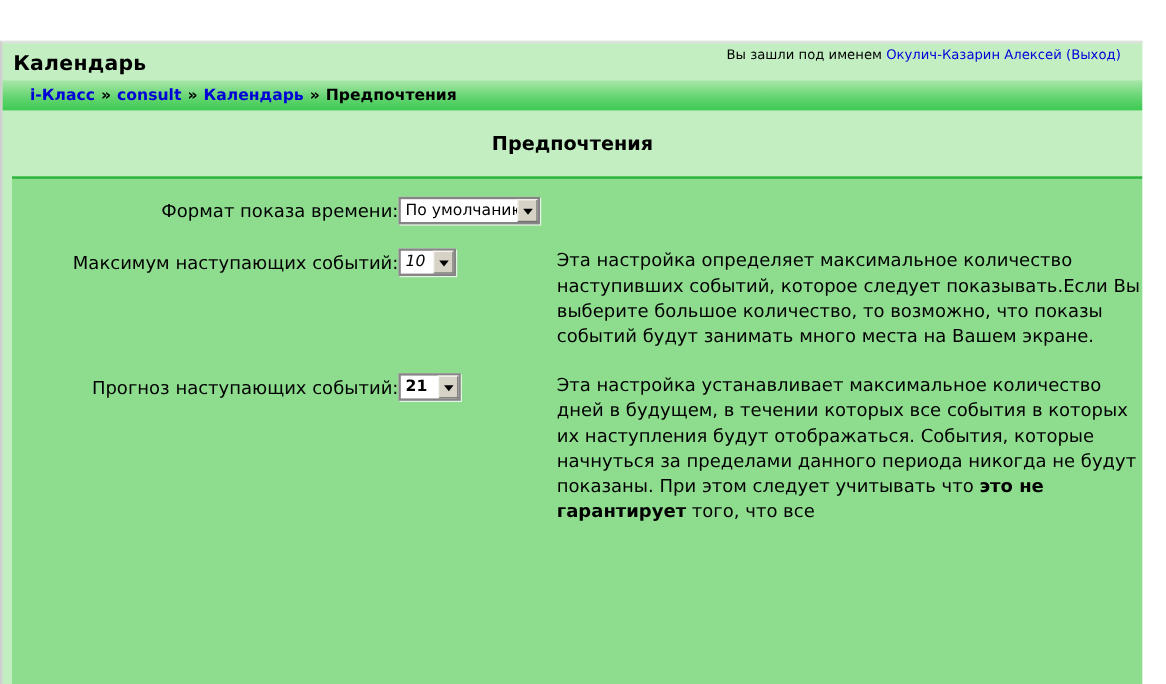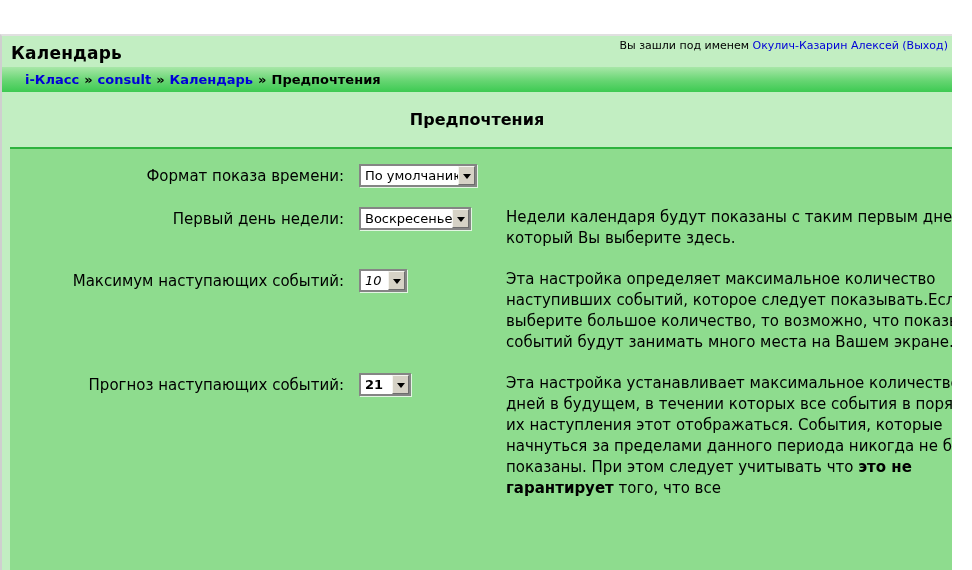--- a/index.html
+++ b/index.html
@@ -28,21 +28,21 @@
   }
   .page-title {
     padding: 7px 0 0 9px;
     font-size: 17px;
     font-weight: bold;
     letter-spacing: 0.2px;
   }
   .login-info {
     position: absolute;
     top: 3px;
-    right: 4px;
+    right: 18px;
     font-size: 11px;
     white-space: nowrap;
   }
   a.link {
     color: #0000d8;
     text-decoration: none;
     cursor: pointer;
   }
   
   .navbar {
@@ -74,24 +74,23 @@
     flex: 1 1 auto;
     margin-left: 8px;
     border-top: 2px solid #2db33d;
     background: #8edc8e;
     padding-top: 15px;
     overflow: hidden;
   }
   .pref-row {
     display: grid;
     grid-template-columns: 322px 132px 486px;
-    column-gap: 15px;
+    column-gap: 0;
     align-items: start;
     margin-bottom: 20px;
-    padding-left: 12px;
   }
   .pref-label {
     text-align: right;
     font-size: 15px;
     line-height: 21px;
     padding-top: 2px;
   }
   .pref-help {
     font-size: 15px;
     line-height: 21px;
@@ -171,32 +170,20 @@
       <div>
         <div class="sel w-r1">
           <span class="sel-text">По умолчанию</span>
           <span class="sel-btn">
             <span class="arrow-down"></span>
           </span>
         </div>
       </div>
     </div>
 
-    <div class="pref-row">
-      <div class="pref-label">Первый день недели:</div>
-      <div>
-        <div class="sel w-r2">
-          <span class="sel-text">Воскресенье</span>
-          <span class="sel-btn">
-            <span class="arrow-down"></span>
-          </span>
-        </div>
-      </div>
-      <div class="pref-help">Недели календаря будут показаны с таким первым днем, который Вы выберите здесь.</div>
-    </div>
 
     <div class="pref-row">
       <div class="pref-label">Максимум наступающих событий:</div>
       <div>
         <div class="sel w-r3">
           <span class="sel-text">10</span>
           <span class="sel-btn">
             <span class="arrow-down"></span>
           </span>
         </div>
@@ -207,17 +194,17 @@
     <div class="pref-row">
       <div class="pref-label">Прогноз наступающих событий:</div>
       <div>
         <div class="sel w-r4">
           <span class="sel-text">21</span>
           <span class="sel-btn">
             <span class="arrow-down"></span>
           </span>
         </div>
       </div>
-      <div class="pref-help"><span>Эта настройка устанавливает максимальное количество дней в будущем, в течении которых все события в порядке их наступления этот отображаться. События, которые начнуться за пределами данного периода никогда не будут показаны. При этом следует учитывать что </span><b>это не гарантирует</b><span> того, что все</span></div>
+      <div class="pref-help"><span>Эта настройка устанавливает максимальное количество дней в будущем, в течении которых все события в которых их наступления будут отображаться. События, которые начнуться за пределами данного периода никогда не будут показаны. При этом следует учитывать что </span><b>это не гарантирует</b><span> того, что все</span></div>
     </div>
 
   </div>
 </div>
 
 </body></html>

